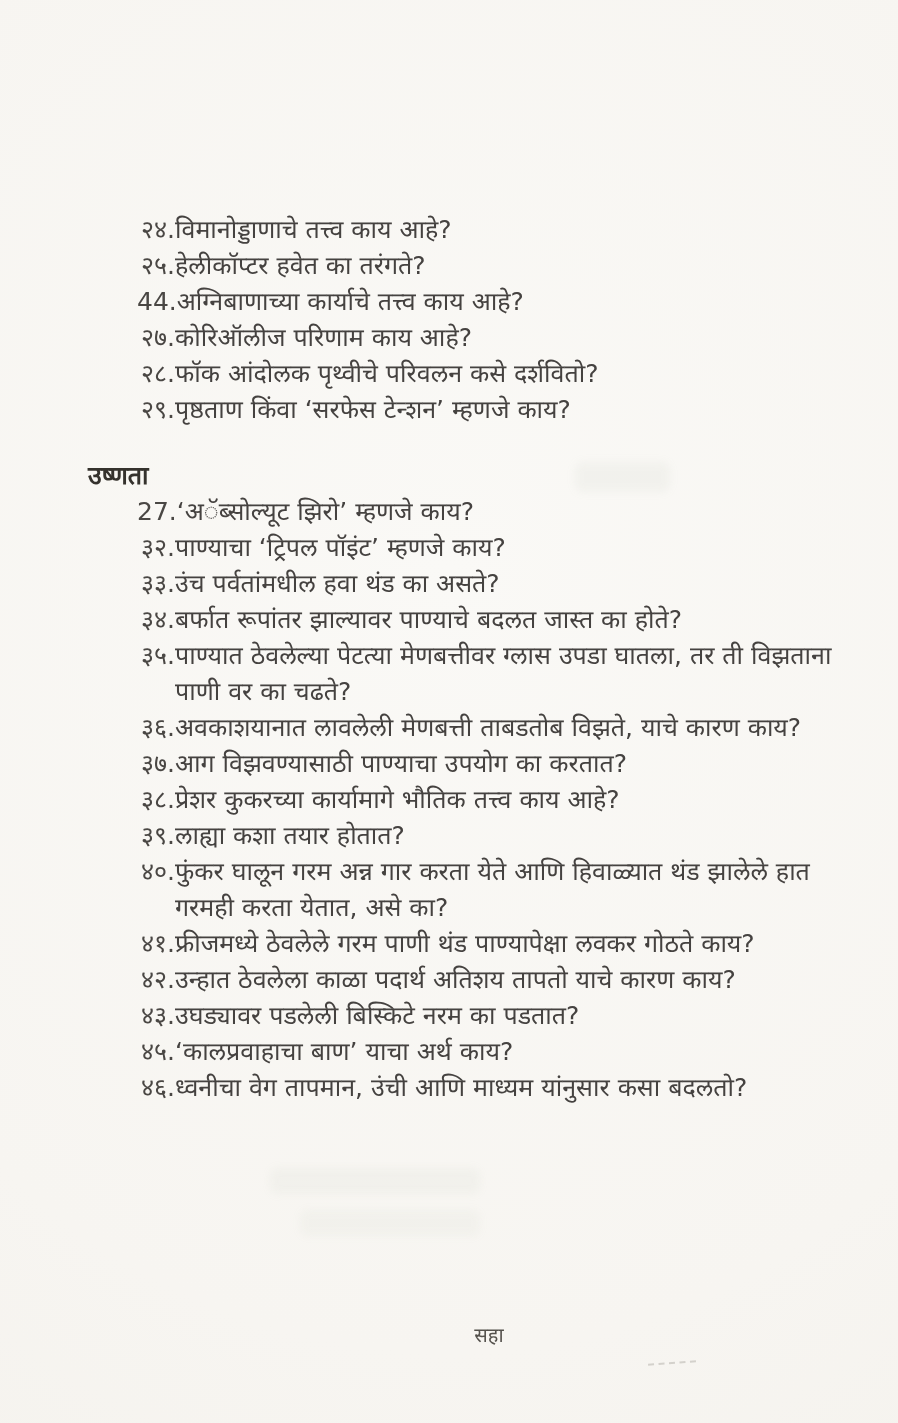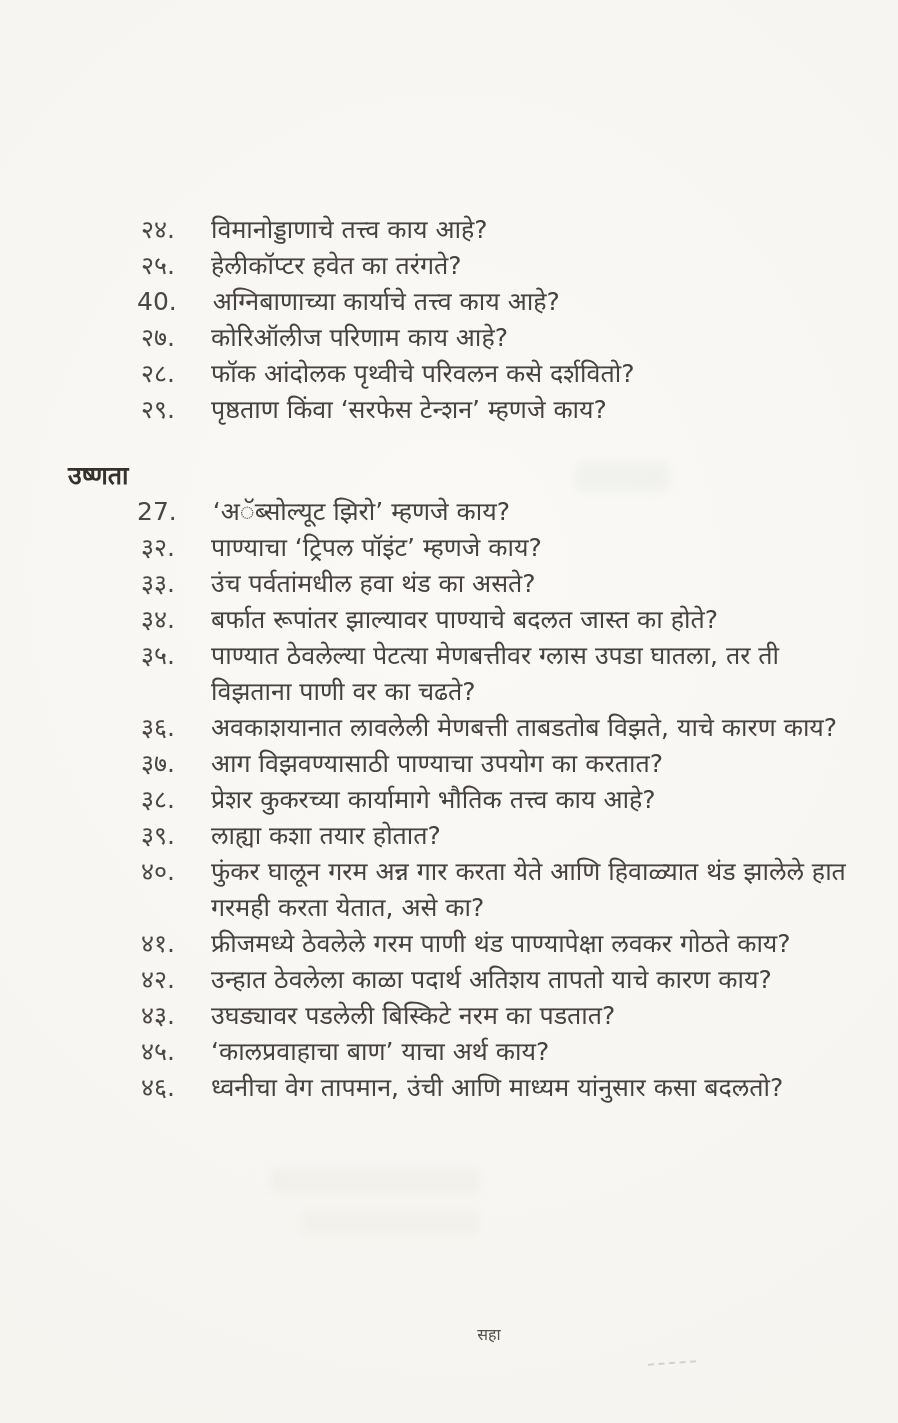--- a/index.html
+++ b/index.html
@@ -21,49 +21,48 @@
       radial-gradient(ellipse 140% 100% at 50% 40%, #faf9f6 0%, #f7f5f1 55%, #f2f0ea 100%);
     color: #454240;
   }
   .content {
     padding-top: 212px;
     font-size: 25px;
     line-height: 36px;
   }
   .toc-section { margin: 0; }
   .heading {
-    margin: 30px 0 0 68px;
+    margin: 30px 0 0 88px;
     font-size: 25px;
     line-height: 36px;
     font-weight: bold;
     color: #35322d;
   }
   .toc-section:nth-of-type(3) .heading { margin-top: 22px; }
   .row {
     display: flex;
     margin-left: 137px;
     width: 725px;
   }
   .num {
     flex: 0 0 38px;
     text-align: right;
     color: #4a4744;
   }
   .txt {
     flex: 1;
     color: #454240;
-    margin-left: 36px;
   }
   .footer {
     position: absolute;
     top: 1320px;
     left: 80px;
     right: 0;
     text-align: center;
-    font-size: 16px;
+    font-size: 20px;
     line-height: 30px;
     color: #55524d;
   }
   
   .smudge {
     position: absolute;
     pointer-events: none;
     filter: blur(4px);
     opacity: 0.5;
   }
@@ -100,21 +99,21 @@
       <section class="toc-section">
         <div class="row">
           <span class="num">२४.</span>
           <span class="txt">विमानोड्डाणाचे तत्त्व काय आहे?</span>
         </div>
         <div class="row">
           <span class="num">२५.</span>
           <span class="txt">हेलीकॉप्टर हवेत का तरंगते?</span>
         </div>
         <div class="row">
-          <span class="num">40.</span>
+          <span class="num">44.</span>
           <span class="txt">अग्निबाणाच्या कार्याचे तत्त्व काय आहे?</span>
         </div>
         <div class="row">
           <span class="num">२७.</span>
           <span class="txt">कोरिऑलीज परिणाम काय आहे?</span>
         </div>
         <div class="row">
           <span class="num">२८.</span>
           <span class="txt">फॉक आंदोलक पृथ्वीचे परिवलन कसे दर्शवितो?</span>
         </div>

